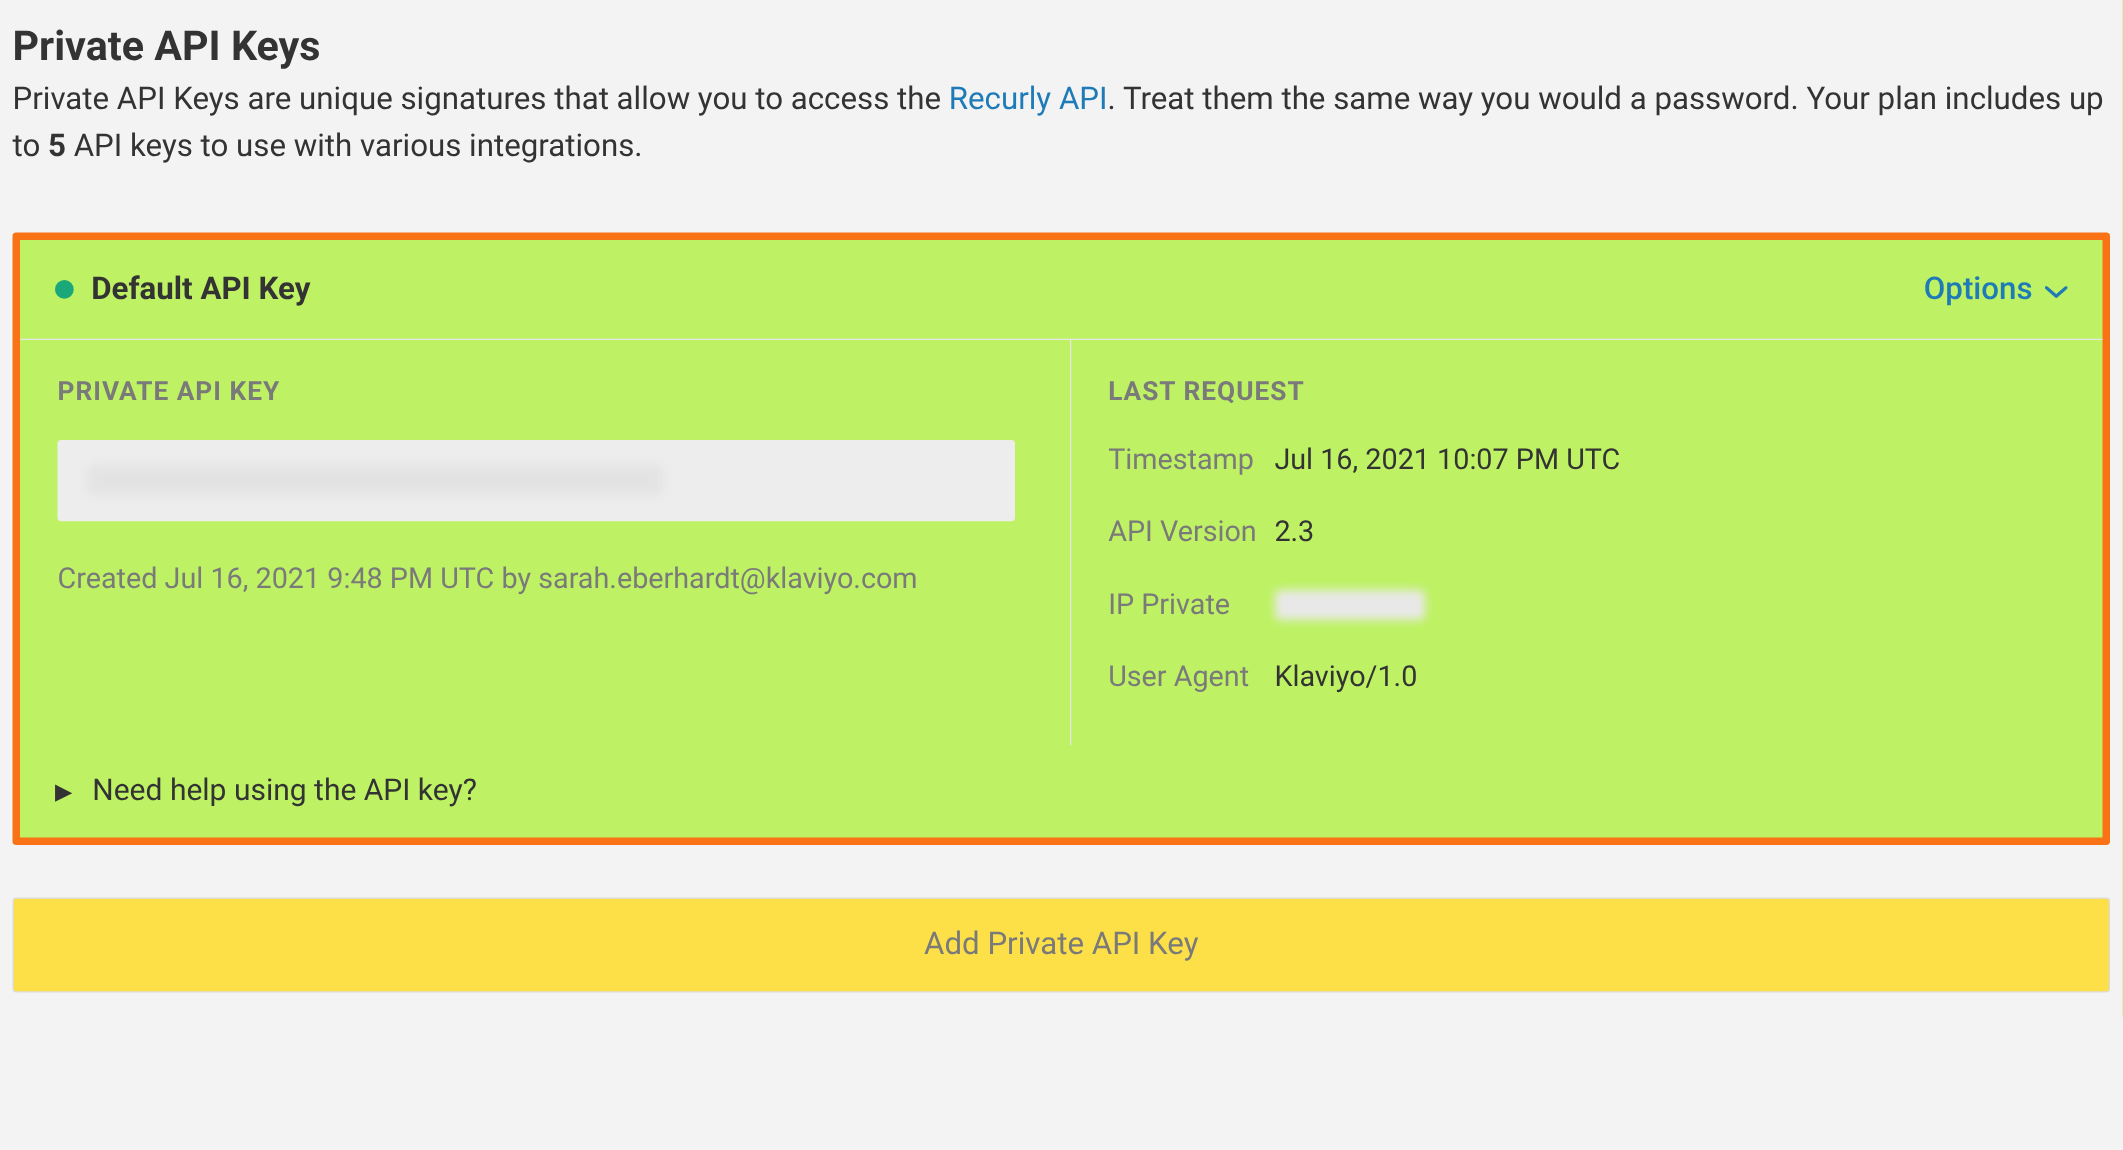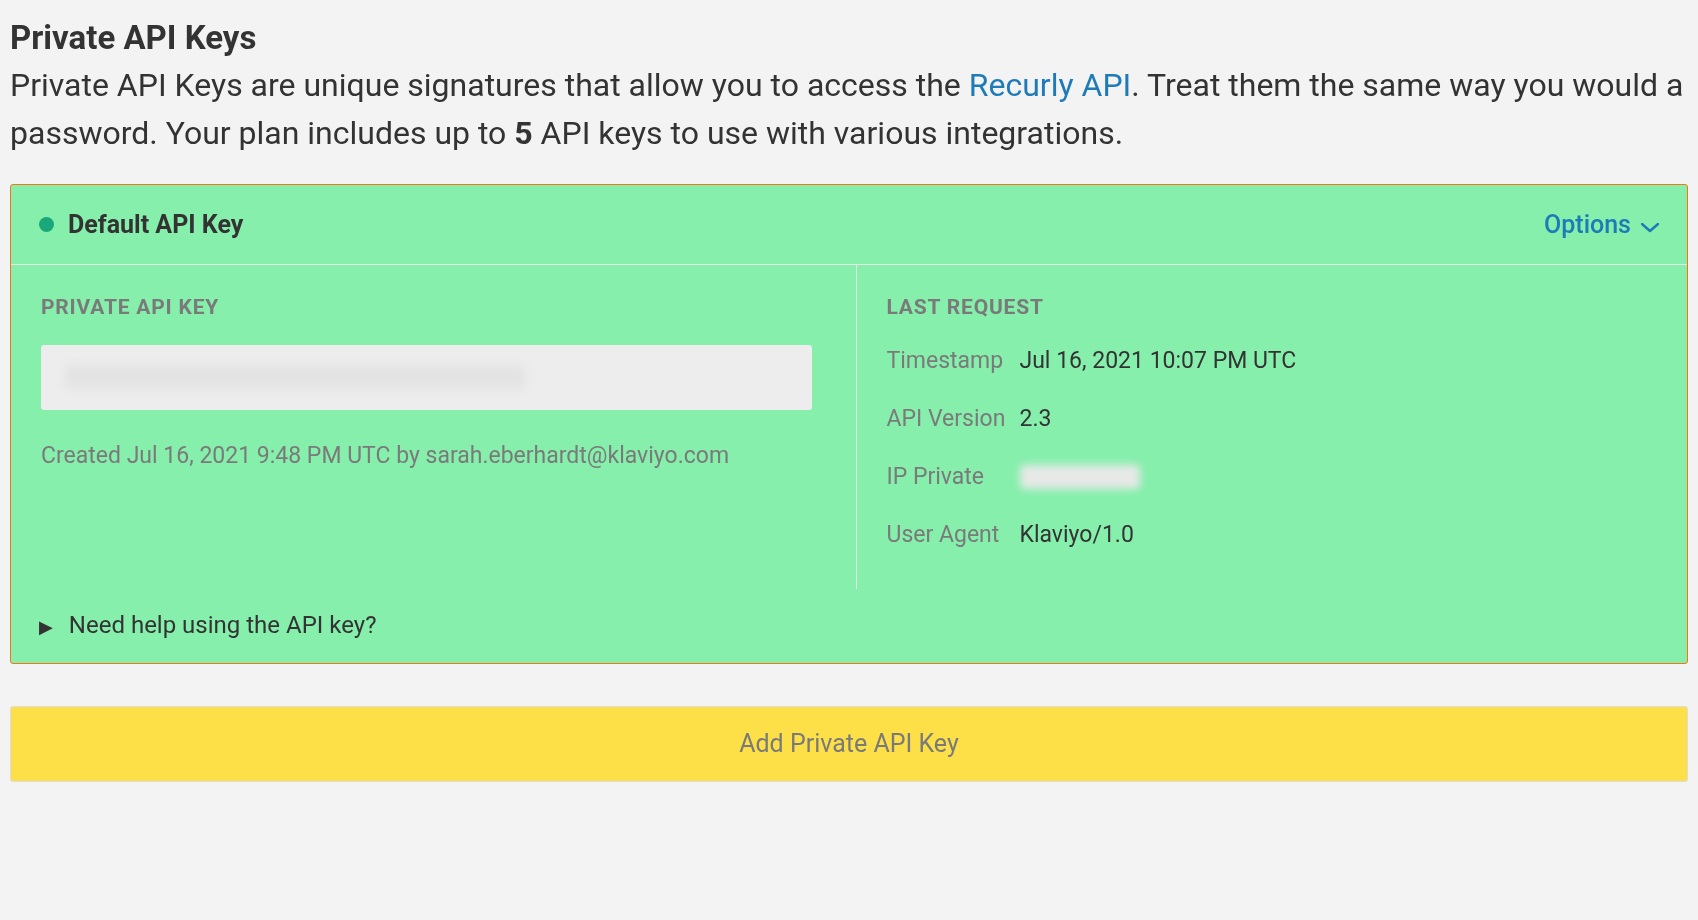--- a/index.html
+++ b/index.html
@@ -15,35 +15,35 @@
     font-size: 24px;
     line-height: 1.4;
   }
   .page-title {
     font-size: 33px;
     font-weight: 700;
     color: #333;
     margin-top: 5px;
   }
   .page-description {
-    font-size: 32px;
-    color: #333;
-    margin-bottom: 27px;
+    font-size: 25px;
+    color: #333;
+    margin-bottom: 50px;
     line-height: 1.5;
   }
   .page-description a {
     color: #1e7bb8;
     text-decoration: none;
   }
   .page-description .bold {
     font-weight: 700;
   }
   .card {
-    background: #86efac;
-    border: 1px solid #f97316;
+    background: #bef264;
+    border: 6px solid #f97316;
     border-radius: 3px;
     margin-bottom: 42px;
   }
   .card-header {
     display: flex;
     justify-content: space-between;
     align-items: center;
     padding: 22px 28px;
     border-bottom: 1px solid #e6e6e6;
   }

